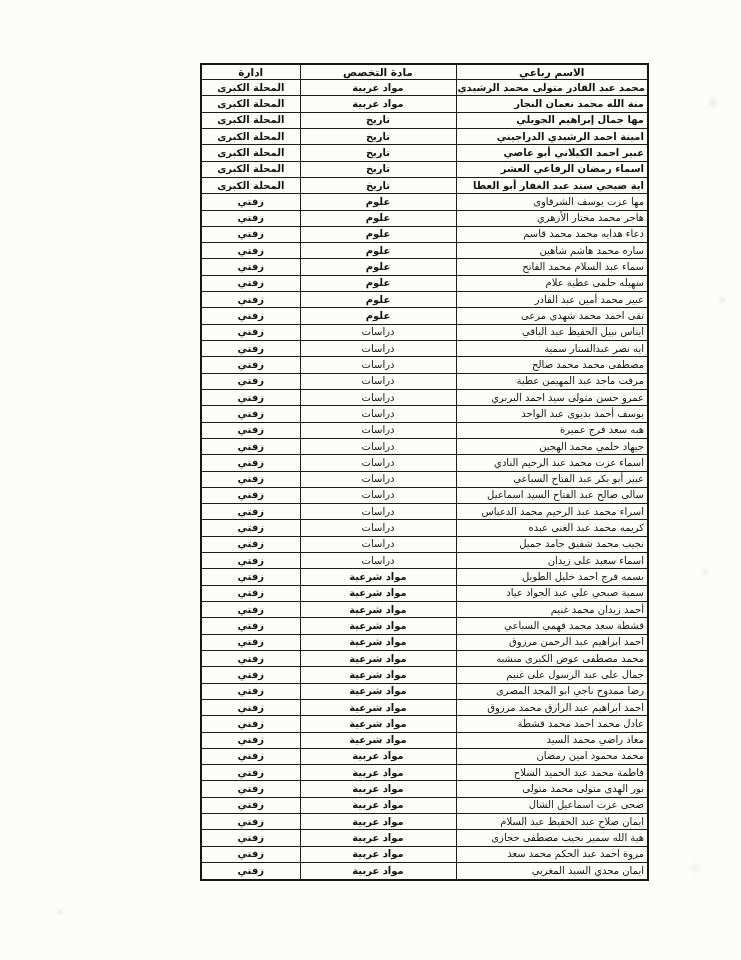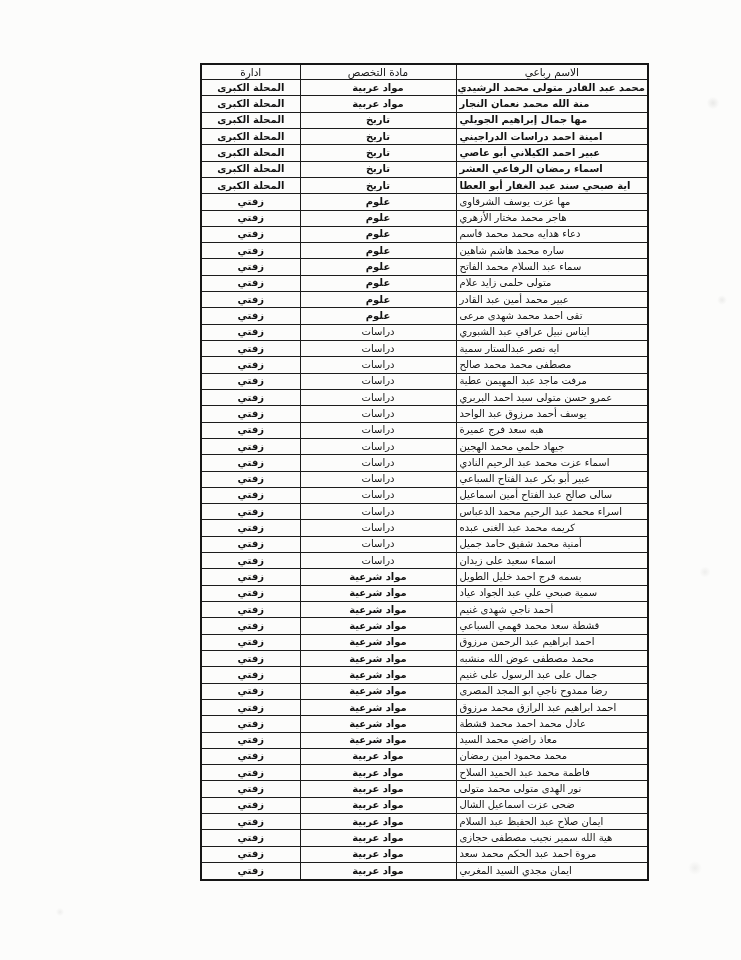--- a/index.html
+++ b/index.html
@@ -36,22 +36,22 @@
   th,td{
     border:1px solid #1c1c1c;
     padding:0 3px;
     font-size:10px;
     line-height:1;
     white-space:nowrap;
     overflow:hidden;
     vertical-align:middle;
     height:14px;
   }
-  th{font-weight:normal;text-align:center;font-size:10.5px;}
-  td.name{text-align:left;}
+  th{font-weight:bold;text-align:center;font-size:10.5px;}
+  td.name{text-align:right;}
   td.subject,td.admin{text-align:center;}
   .b{font-weight:bold;}
 </style>
 </head>
 <body>
 
 <div class="page">
   <table class="roster">
     <colgroup>
       <col class="c-name">
@@ -75,21 +75,21 @@
           <td class="name b">منة الله محمد نعمان النجار</td>
           <td class="subject b">مواد عربية</td>
           <td class="admin b">المحلة الكبرى</td>
         </tr>
         <tr>
           <td class="name b">مها جمال إبراهيم الجويلي</td>
           <td class="subject b">تاريخ</td>
           <td class="admin b">المحلة الكبرى</td>
         </tr>
         <tr>
-          <td class="name b">امينة احمد دراسات الدراجيني</td>
+          <td class="name b">امينة احمد الرشيدي الدراجيني</td>
           <td class="subject b">تاريخ</td>
           <td class="admin b">المحلة الكبرى</td>
         </tr>
         <tr>
           <td class="name b">عبير احمد الكيلاني أبو عاصي</td>
           <td class="subject b">تاريخ</td>
           <td class="admin b">المحلة الكبرى</td>
         </tr>
         <tr>
           <td class="name b">اسماء رمضان الرفاعي العشر</td>
@@ -120,36 +120,36 @@
           <td class="name">ساره محمد هاشم شاهين</td>
           <td class="subject b">علوم</td>
           <td class="admin b">زفتي</td>
         </tr>
         <tr>
           <td class="name">سماء عبد السلام محمد الفاتح</td>
           <td class="subject b">علوم</td>
           <td class="admin b">زفتي</td>
         </tr>
         <tr>
-          <td class="name">متولى حلمى زايد علام</td>
+          <td class="name">سهيله حلمى عطية علام</td>
           <td class="subject b">علوم</td>
           <td class="admin b">زفتي</td>
         </tr>
         <tr>
           <td class="name">عبير محمد أمين عبد القادر</td>
           <td class="subject b">علوم</td>
           <td class="admin b">زفتي</td>
         </tr>
         <tr>
           <td class="name">تقى احمد محمد شهدى مرعى</td>
           <td class="subject b">علوم</td>
           <td class="admin b">زفتي</td>
         </tr>
         <tr>
-          <td class="name">ايناس نبيل عراقي عبد الشبوري</td>
+          <td class="name">ايناس نبيل الحفيظ عبد الباقي</td>
           <td class="subject">دراسات</td>
           <td class="admin b">زفتي</td>
         </tr>
         <tr>
           <td class="name">ايه نصر عبدالستار سمية</td>
           <td class="subject">دراسات</td>
           <td class="admin b">زفتي</td>
         </tr>
         <tr>
           <td class="name">مصطفى محمد محمد صالح</td>
@@ -160,21 +160,21 @@
           <td class="name">مرفت ماجد عبد المهيمن عطية</td>
           <td class="subject">دراسات</td>
           <td class="admin b">زفتي</td>
         </tr>
         <tr>
           <td class="name">عمرو حسن متولى سيد احمد البربري</td>
           <td class="subject">دراسات</td>
           <td class="admin b">زفتي</td>
         </tr>
         <tr>
-          <td class="name">يوسف أحمد مرزوق عبد الواحد</td>
+          <td class="name">يوسف أحمد بديوى عبد الواحد</td>
           <td class="subject">دراسات</td>
           <td class="admin b">زفتي</td>
         </tr>
         <tr>
           <td class="name">هبه سعد فرج عميرة</td>
           <td class="subject">دراسات</td>
           <td class="admin b">زفتي</td>
         </tr>
         <tr>
           <td class="name">جيهاد حلمي محمد الهجين</td>
@@ -185,71 +185,71 @@
           <td class="name">اسماء عزت محمد عبد الرحيم النادي</td>
           <td class="subject">دراسات</td>
           <td class="admin b">زفتي</td>
         </tr>
         <tr>
           <td class="name">عبير أبو بكر عبد الفتاح السباعي</td>
           <td class="subject">دراسات</td>
           <td class="admin b">زفتي</td>
         </tr>
         <tr>
-          <td class="name">سالى صالح عبد الفتاح أمين اسماعيل</td>
+          <td class="name">سالى صالح عبد الفتاح السيد اسماعيل</td>
           <td class="subject">دراسات</td>
           <td class="admin b">زفتي</td>
         </tr>
         <tr>
           <td class="name">اسراء محمد عبد الرحيم محمد الدعباس</td>
           <td class="subject">دراسات</td>
           <td class="admin b">زفتي</td>
         </tr>
         <tr>
           <td class="name">كريمه محمد عبد الغنى عبده</td>
           <td class="subject">دراسات</td>
           <td class="admin b">زفتي</td>
         </tr>
         <tr>
-          <td class="name">أمنية محمد شفيق حامد جميل</td>
+          <td class="name">نجيب محمد شفيق حامد جميل</td>
           <td class="subject">دراسات</td>
           <td class="admin b">زفتي</td>
         </tr>
         <tr>
           <td class="name">اسماء سعيد على زيدان</td>
           <td class="subject">دراسات</td>
           <td class="admin b">زفتي</td>
         </tr>
         <tr>
           <td class="name">بسمه فرج احمد خليل الطويل</td>
           <td class="subject b">مواد شرعية</td>
           <td class="admin b">زفتي</td>
         </tr>
         <tr>
           <td class="name">سمية صبحي علي عبد الجواد عياد</td>
           <td class="subject b">مواد شرعية</td>
           <td class="admin b">زفتي</td>
         </tr>
         <tr>
-          <td class="name">أحمد ناجي شهدى غنيم</td>
+          <td class="name">أحمد زيدان محمد غنيم</td>
           <td class="subject b">مواد شرعية</td>
           <td class="admin b">زفتي</td>
         </tr>
         <tr>
           <td class="name">قشطة سعد محمد فهمي السباعي</td>
           <td class="subject b">مواد شرعية</td>
           <td class="admin b">زفتي</td>
         </tr>
         <tr>
           <td class="name">احمد ابراهيم عبد الرحمن مرزوق</td>
           <td class="subject b">مواد شرعية</td>
           <td class="admin b">زفتي</td>
         </tr>
         <tr>
-          <td class="name">محمد مصطفى عوض الله منشبه</td>
+          <td class="name">محمد مصطفى عوض الكبرى منشبه</td>
           <td class="subject b">مواد شرعية</td>
           <td class="admin b">زفتي</td>
         </tr>
         <tr>
           <td class="name">جمال على عبد الرسول على غنيم</td>
           <td class="subject b">مواد شرعية</td>
           <td class="admin b">زفتي</td>
         </tr>
         <tr>
           <td class="name">رضا ممدوح ناجي ابو المجد المصرى</td>

